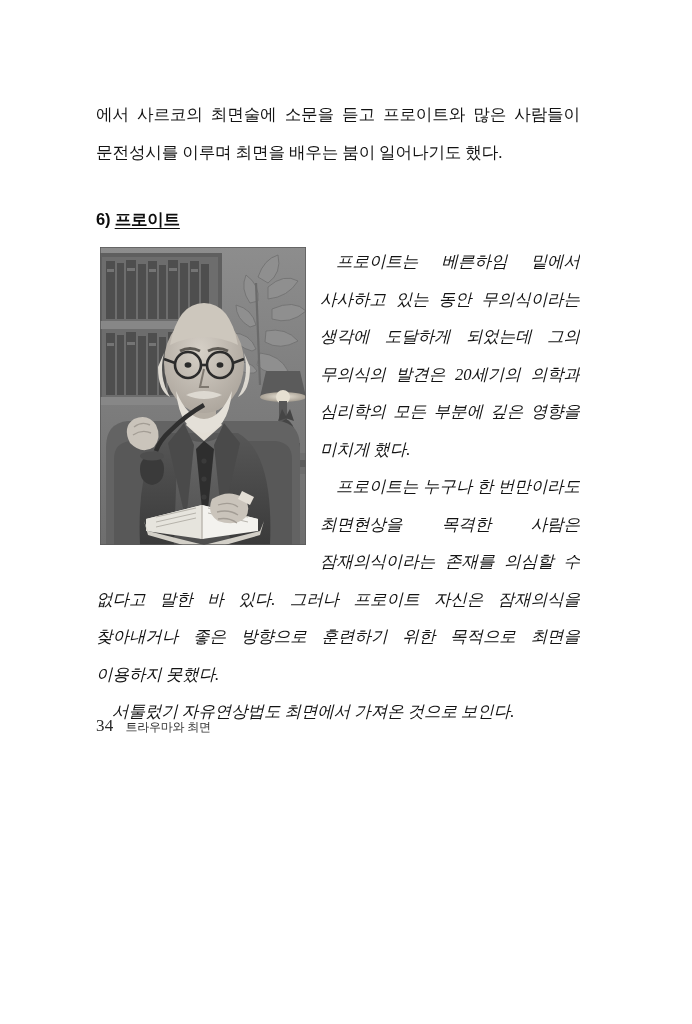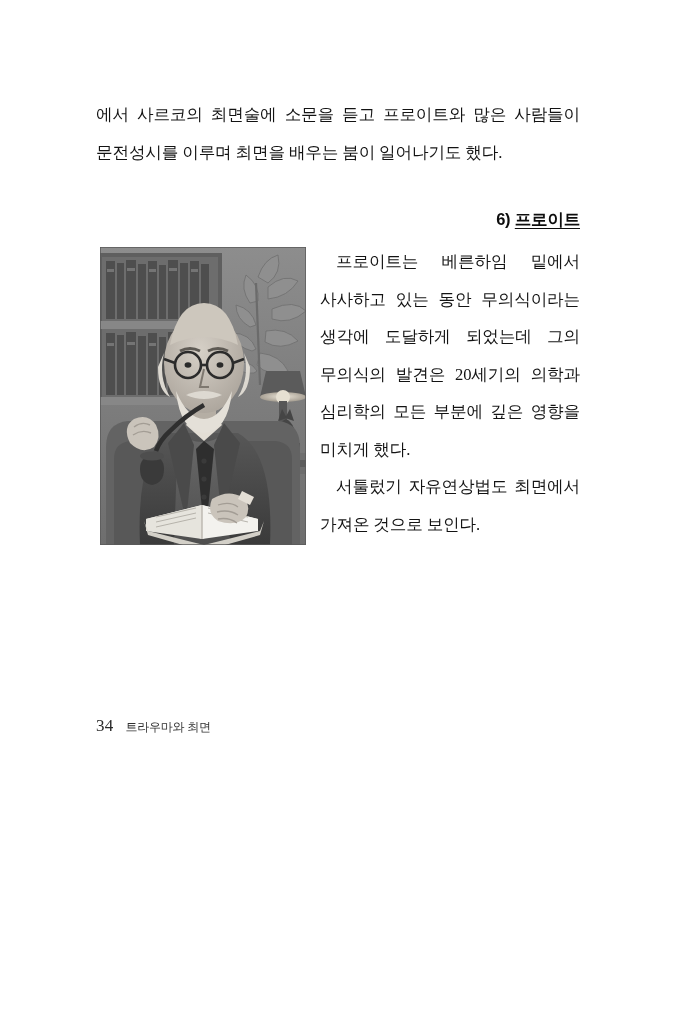--- a/index.html
+++ b/index.html
@@ -37,36 +37,35 @@
   .para {
     margin: 0;
     font-size: 16.6px;
     line-height: 37.5px;
     text-align: justify;
     text-justify: inter-character;
     word-break: keep-all;
     letter-spacing: -0.15px;
     color: #131313;
   }
-  .para.indent { text-indent: 16px; }
+  .para.indent { text-indent: 16px; font-style: italic; }
 
   
   .heading-block {
     margin-top: 36px;
     margin-bottom: 12px;
   }
   .heading {
     margin: 0;
     font-family: "Liberation Sans", "DejaVu Sans", sans-serif;
     font-size: 16.5px;
     font-weight: bold;
     letter-spacing: -0.2px;
     color: #0d0d0d;
     line-height: 24px;
-    text-align: right;
   }
   .heading .num { text-decoration: none; }
   .heading .ttl { text-decoration: underline; text-underline-offset: 2.5px; }
 
   
   .figure {
     float: left;
     width: 206px;
     height: 298px;
     margin: 4px 14px 8px 4px;
@@ -304,20 +303,21 @@
               <path d="M118 272 q11 -2 19 4"></path>
             </g>
             <path d="M142 244 l12 6 l-4 8 l-12 -6 z" fill="#e3ded5"></path>
           </g>
 
           <rect x="0" y="0" width="206" height="298" fill="none" stroke="#5a5a5a" stroke-width="1.5"></rect>
         </svg>
       </figure>
 
       <p class="para indent">프로이트는 베른하임 밑에서 사사하고 있는 동안 무의식이라는 생각에 도달하게 되었는데 그의 무의식의 발견은 20세기의 의학과 심리학의 모든 부분에 깊은 영향을 미치게 했다.</p>
+      <p class="para indent">프로이트는 누구나 한 번만이라도 최면현상을 목격한 사람은 잠재의식이라는 존재를 의심할 수 없다고 말한 바 있다. 그러나 프로이트 자신은 잠재의식을 찾아내거나 좋은 방향으로 훈련하기 위한 목적으로 최면을 이용하지 못했다.</p>
       <p class="para indent">서툴렀기 자유연상법도 최면에서 가져온 것으로 보인다.</p>
 
     </div>
   </div>
 
   <div class="footer">
     <span class="pageno">34</span>
     <span class="running">트라우마와 최면</span>
   </div>
 

